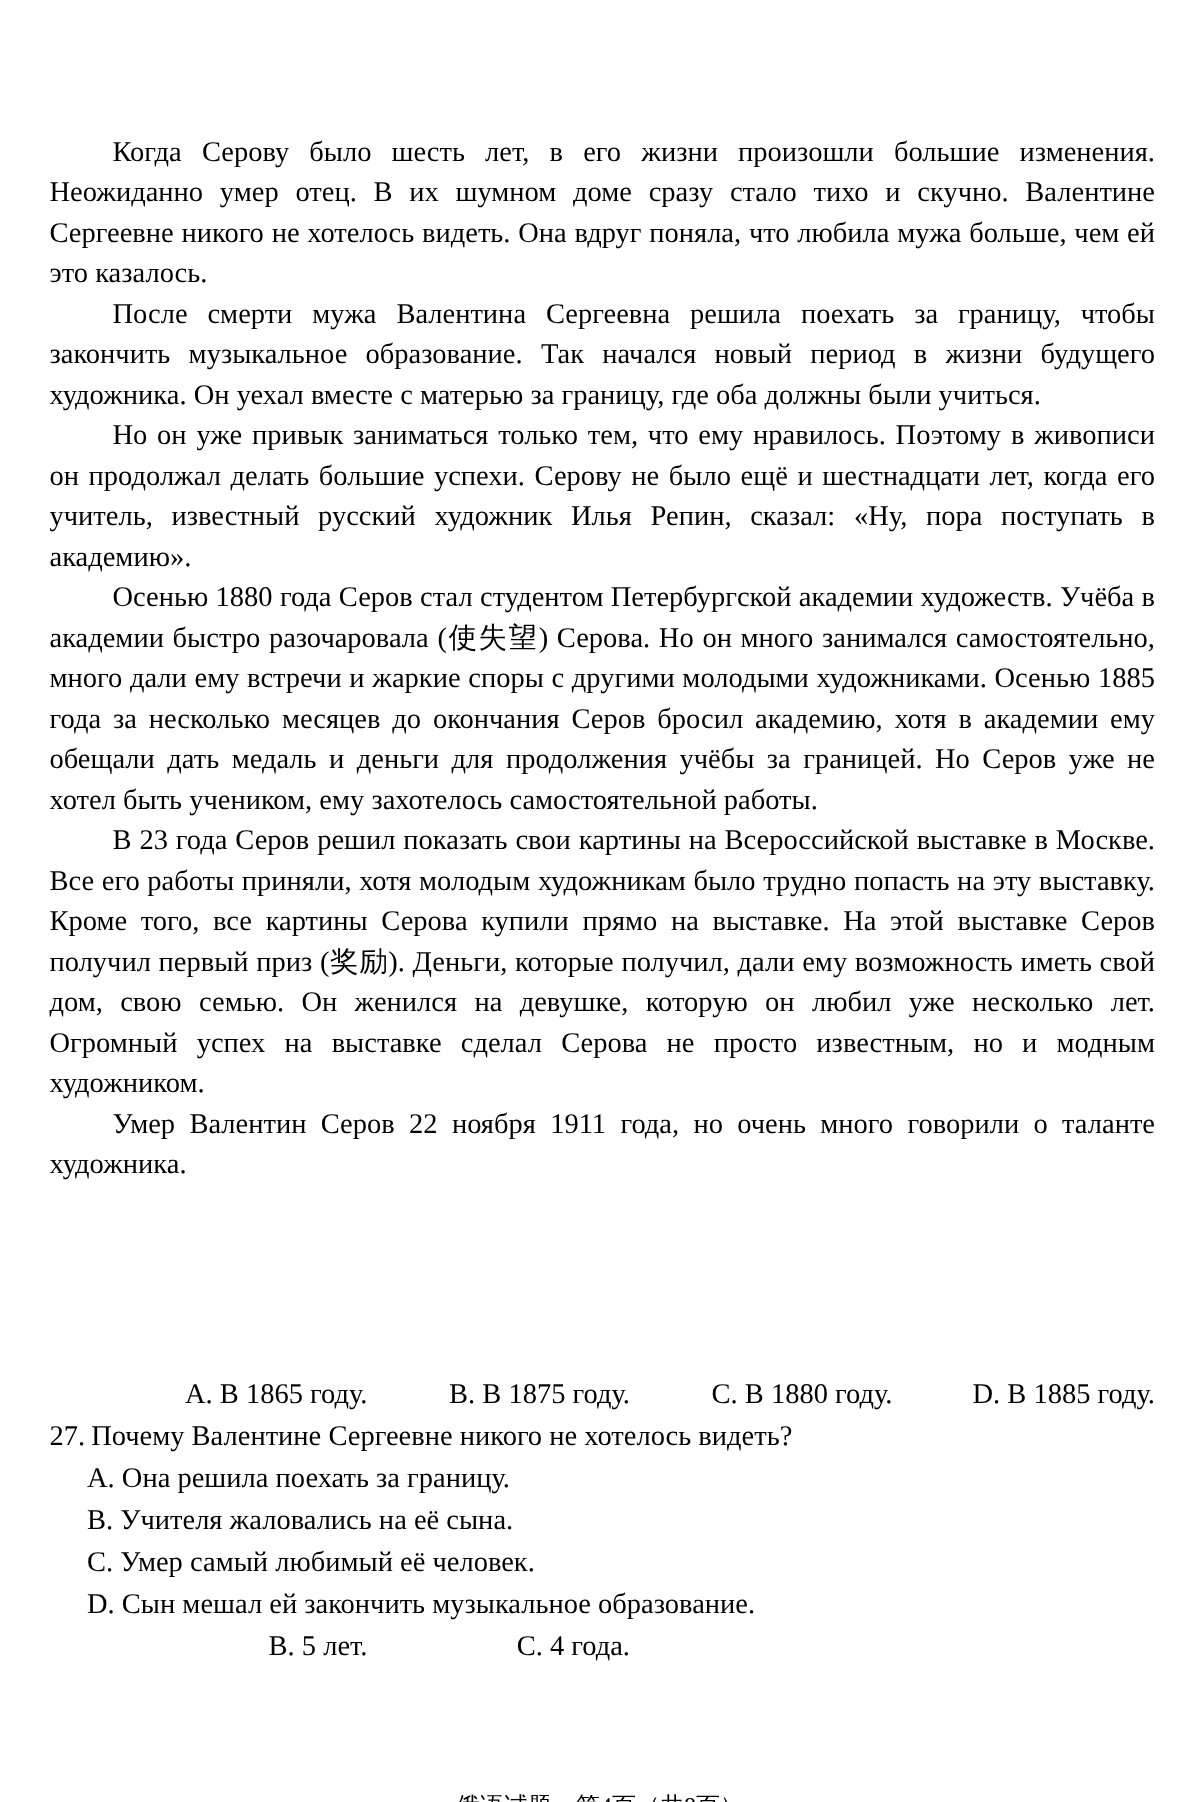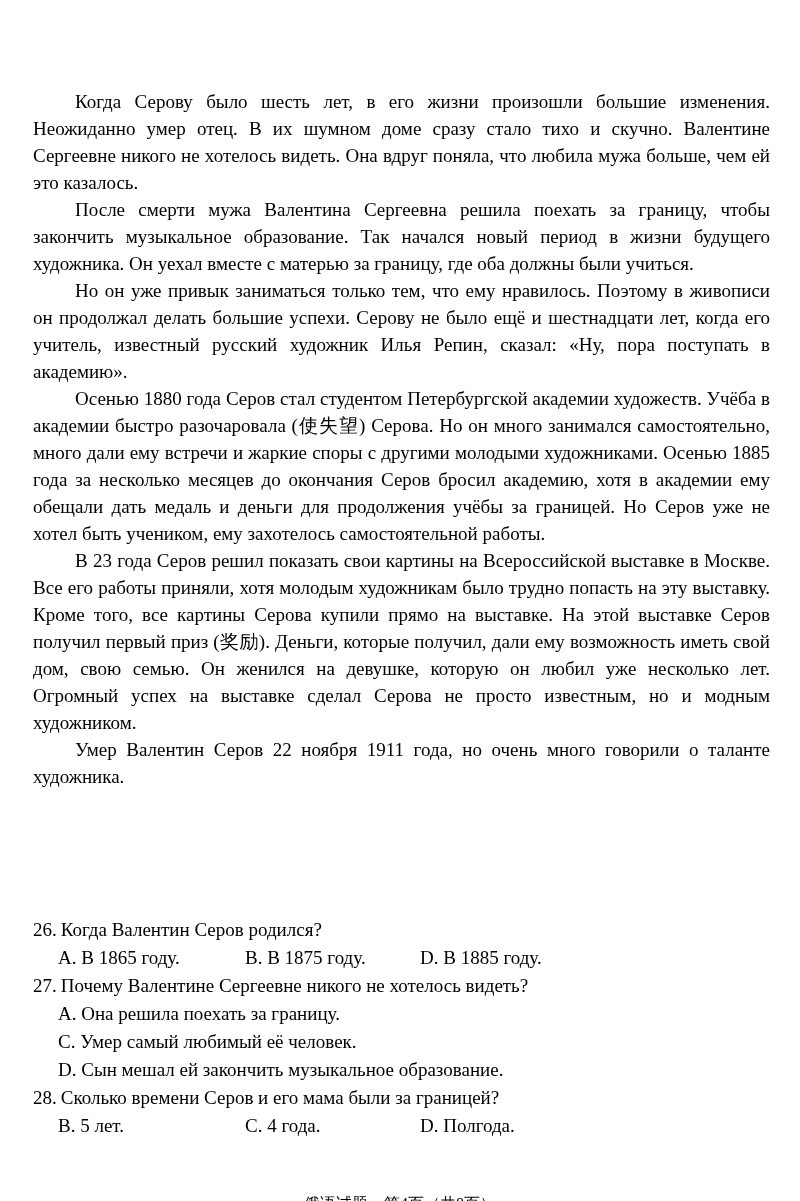--- a/index.html
+++ b/index.html
@@ -41,20 +41,21 @@
   .stem {
     white-space: nowrap;
   }
   .stem .qnum {
     margin-right: 4px;
   }
   .opt-row {
     display: grid;
     grid-template-columns: 187px 175px 175px auto;
     padding-left: 25px;
+    text-align: right;
   }
   .opt-block > div {
     padding-left: 25px;
   }
   .footer {
     position: absolute;
     left: 0;
     top: 1150px;
     width: 100%;
     text-align: center;
@@ -72,43 +73,42 @@
     <p>После смерти мужа Валентина Сергеевна решила поехать за границу, чтобы закончить музыкальное образование. Так начался новый период в жизни будущего художника. Он уехал вместе с матерью за границу, где оба должны были учиться.</p>
     <p>Но он уже привык заниматься только тем, что ему нравилось. Поэтому в живописи он продолжал делать большие успехи. Серову не было ещё и шестнадцати лет, когда его учитель, известный русский художник Илья Репин, сказал: «Ну, пора поступать в академию».</p>
     <p>Осенью 1880 года Серов стал студентом Петербургской академии художеств. Учёба в академии быстро разочаровала (使失望) Серова. Но он много занимался самостоятельно, много дали ему встречи и жаркие споры с другими молодыми художниками. Осенью 1885 года за несколько месяцев до окончания Серов бросил академию, хотя в академии ему обещали дать медаль и деньги для продолжения учёбы за границей. Но Серов уже не хотел быть учеником, ему захотелось самостоятельной работы.</p>
     <p>В 23 года Серов решил показать свои картины на Всероссийской выставке в Москве. Все его работы приняли, хотя молодым художникам было трудно попасть на эту выставку. Кроме того, все картины Серова купили прямо на выставке. На этой выставке Серов получил первый приз (奖励). Деньги, которые получил, дали ему возможность иметь свой дом, свою семью. Он женился на девушке, которую он любил уже несколько лет. Огромный успех на выставке сделал Серова не просто известным, но и модным художником.</p>
     <p>Умер Валентин Серов 22 ноября 1911 года, но очень много говорили о таланте художника.</p>
   </div>
 
   <div class="questions">
 
     <div class="question">
-      <div class="stem"><span class="qnum">26.</span><span>Когда Валентин Серов родился?</span></div>
       <div class="opt-row">
         <span>A. В 1865 году.</span>
         <span>B. В 1875 году.</span>
+        <span>C. В 1880 году.</span>
         <span>D. В 1885 году.</span>
       </div>
     </div>
 
     <div class="question">
       <div class="stem"><span class="qnum">27.</span><span>Почему Валентине Сергеевне никого не хотелось видеть?</span></div>
       <div class="opt-block">
         <div>A. Она решила поехать за границу.</div>
+        <div>B. Учителя жаловались на её сына.</div>
         <div>C. Умер самый любимый её человек.</div>
         <div>D. Сын мешал ей закончить музыкальное образование.</div>
       </div>
     </div>
 
     <div class="question">
-      <div class="stem"><span class="qnum">28.</span><span>Сколько времени Серов и его мама были за границей?</span></div>
       <div class="opt-row">
         <span>B. 5 лет.</span>
         <span>C. 4 года.</span>
-        <span>D. Полгода.</span>
       </div>
     </div>
 
   </div>
 
   <div class="footer">俄语试题　第4页（共8页）</div>
 
 </div>
 
 </body></html>

